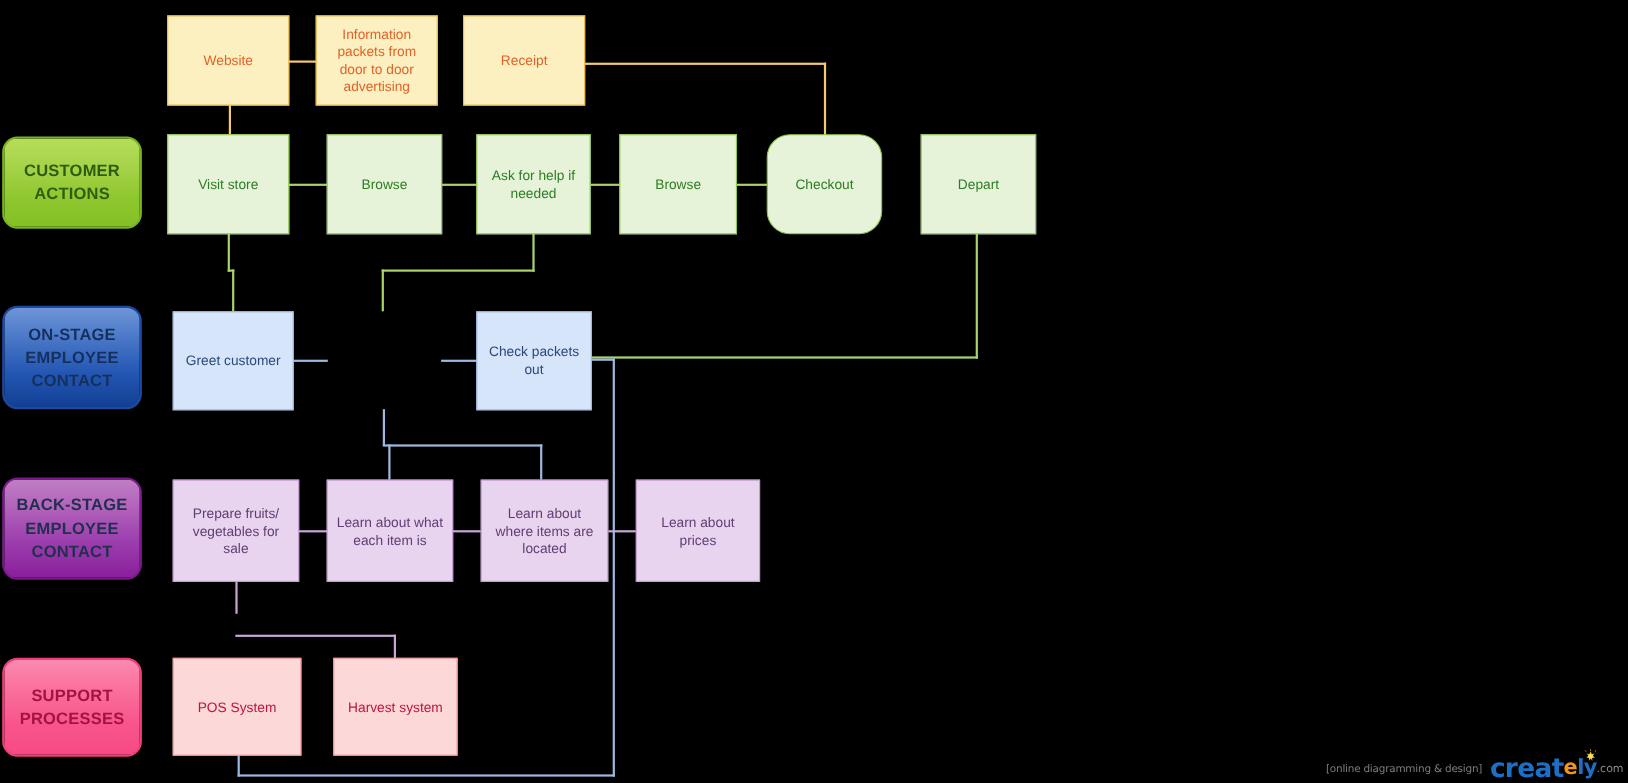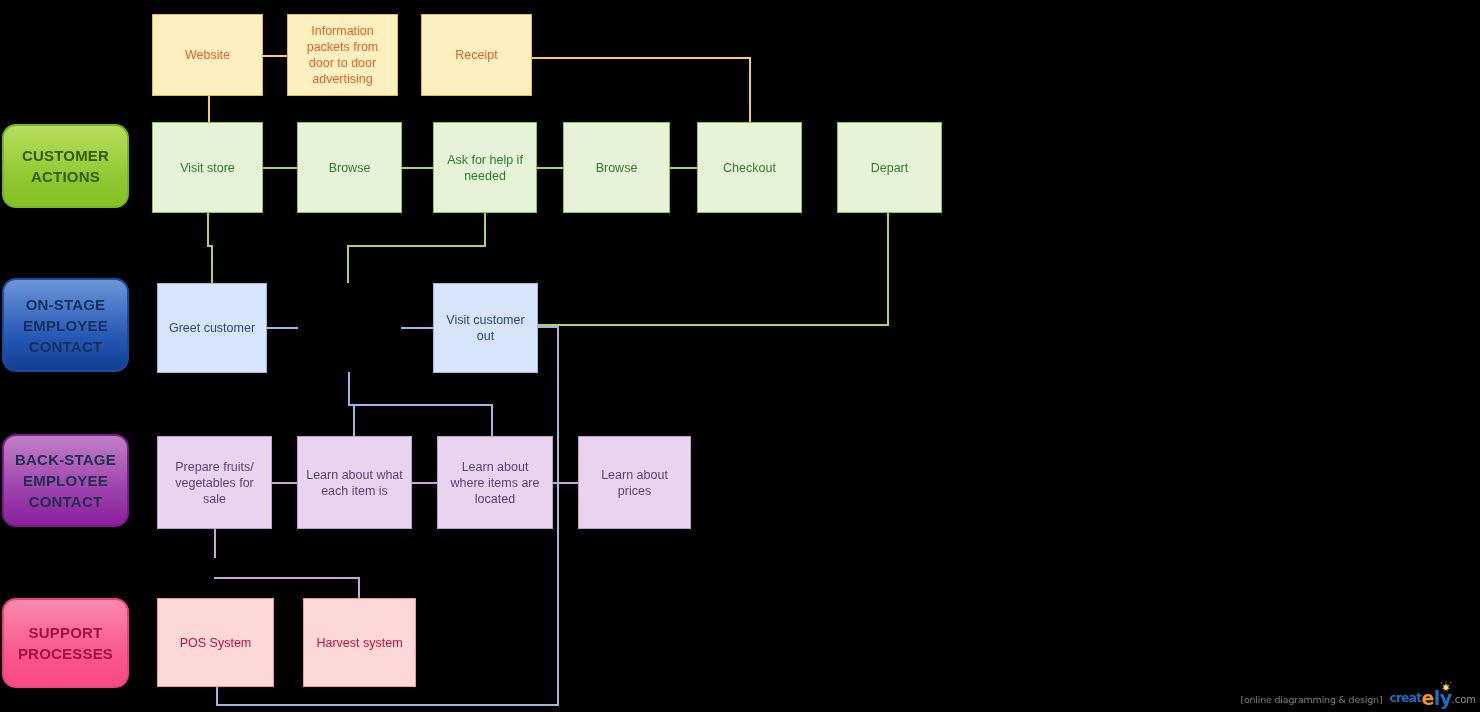--- a/index.html
+++ b/index.html
@@ -116,21 +116,21 @@
     letter-spacing: -0.2px;
     padding-bottom: 3px;
     font-family: "DejaVu Sans", sans-serif;
   }
   .wm-logo {
     position: relative;
     display: flex;
     align-items: flex-end;
   }
   .wm-creat {
-    font-size: 12px;
+    font-size: 24px;
     font-weight: bold;
     color: #1c6fc4;
     letter-spacing: -0.6px;
     line-height: 19px;
     font-family: "DejaVu Sans", sans-serif;
   }
   .wm-e {
     font-size: 19px;
     font-weight: bold;
     color: #f3941d;
@@ -251,32 +251,32 @@
   <div class="node n-customer" style="left:297px; top:122px; width:105px; height:91px;">
     <span class="node-text">Browse</span>
   </div>
   <div class="node n-customer" style="left:433px; top:122px; width:104px; height:91px;">
     <span class="node-text">Ask for help if
 needed</span>
   </div>
   <div class="node n-customer" style="left:563px; top:122px; width:107px; height:91px;">
     <span class="node-text">Browse</span>
   </div>
-  <div class="node n-customer" style="left:697px; top:122px; width:105px; height:91px;">
+  <div class="node n-customer" style="left:697px; top:122px; width:105px; height:91px;border-radius:21px;">
     <span class="node-text">Checkout</span>
   </div>
   <div class="node n-customer" style="left:837px; top:122px; width:105px; height:91px;">
     <span class="node-text">Depart</span>
   </div>
 
   <div class="node n-onstage" style="left:157px; top:283px; width:110px; height:90px;">
     <span class="node-text">Greet customer</span>
   </div>
   <div class="node n-onstage" style="left:433px; top:283px; width:105px; height:90px;">
-    <span class="node-text">Visit customer
+    <span class="node-text">Check packets
 out</span>
   </div>
 
   <div class="node n-backstage" style="left:157px; top:436px; width:115px; height:93px;">
     <span class="node-text">Prepare fruits/
 vegetables for
 sale</span>
   </div>
   <div class="node n-backstage" style="left:297px; top:436px; width:115px; height:93px;">
     <span class="node-text">Learn about what

